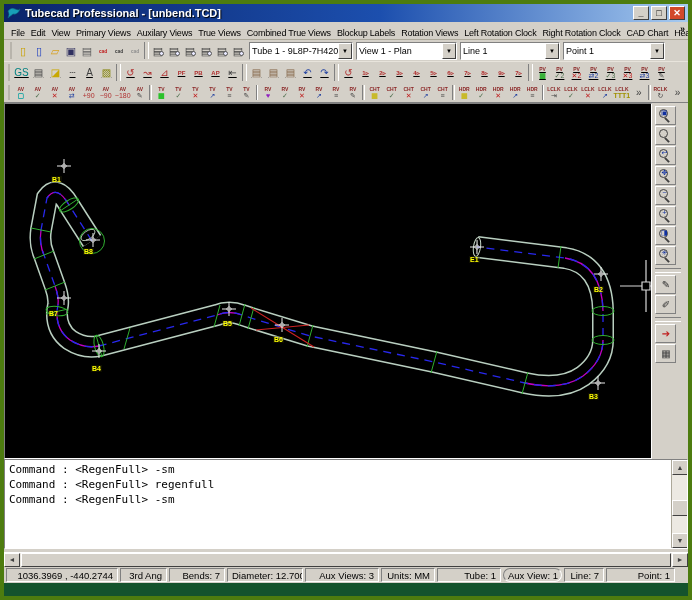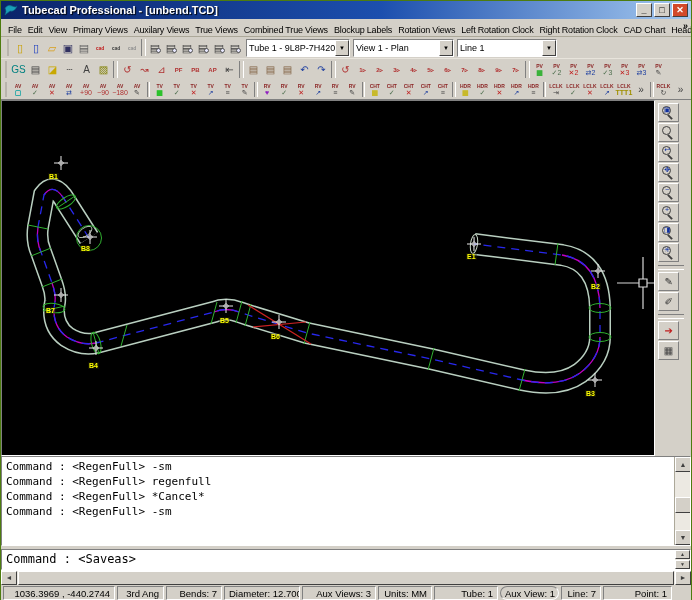--- a/index.html
+++ b/index.html
@@ -1,19 +1,19 @@
 <!DOCTYPE html>
 <html><head>
 <meta charset="utf-8">
 <style>
   * { margin:0; padding:0; box-sizing:border-box; }
   html,body { width:692px; height:600px; overflow:hidden; background:#d4d0c8;
     font-family:"Liberation Sans", sans-serif; }
   #app { position:relative; width:692px; height:600px; background:#14532d;
-    border:1px solid #4d7c0f; }
+    border:4px solid #4d7c0f; }
 
   
   #titlebar { height:18px; display:flex; align-items:center; padding:0 3px;
     background:linear-gradient(90deg,#0a246a 0%,#1c4fae 55%,#a6caf0 100%); }
   #titlebar .logo { width:14px; height:12px; margin-right:4px; position:relative; }
   #titlebar .logo svg { display:block; }
   #titlebar .title { color:#fff; font-weight:bold; font-size:11px; white-space:nowrap;
     text-shadow:1px 1px 1px #000; flex:1; overflow:hidden; }
   #winbtns { display:flex; gap:2px; }
   .wbtn { width:16px; height:14px; background:#d4d0c8; border:1px solid;
@@ -24,21 +24,21 @@
   
   #menubar { height:18px; background:#d4d0c8; border-bottom:1px solid #aca899;
     display:flex; align-items:center; padding:0 4px; position:relative;
     white-space:nowrap; overflow:hidden; }
   .menu-item { font-size:9px; padding:2px 3px; color:#000; letter-spacing:-0.2px; }
   #menu-overflow { position:absolute; right:3px; top:2px; font-size:9px; font-weight:bold; }
 
   
   .toolbar { display:flex; align-items:center; background:#d4d0c8; }
   #toolbar1 { height:22px; padding:1px 4px; border-bottom:1px solid #e8e4dc; }
-  #toolbar2 { height:21px; padding:1px 2px; }
+  #toolbar2 { height:21px; padding:1px 2px;text-decoration:underline; }
   #toolbar3 { height:20px; padding:1px 2px; border-bottom:1px solid #808080; }
   .tsep { width:5px; align-self:stretch; margin:1px 1px; border-left:1px solid #808080;
     border-right:1px solid #fff; }
   .grip { width:3px; align-self:stretch; margin:1px 2px; border-left:2px solid #b8b4ac; }
   .tbtn { width:17px; height:18px; display:flex; flex-direction:column; align-items:center;
     justify-content:center; border:1px solid transparent; flex:none; }
   .tbtn .it { font-size:5px; font-weight:bold; line-height:6px; }
   .tbtn .ib { font-size:7px; line-height:8px; }
   .tbtn .ic { font-size:10px; line-height:12px; }
   .t1btn { width:16px; height:18px; }
@@ -194,20 +194,24 @@
         <div class="combo" style="width: 104px;">
           <span class="cval">Tube 1 - 9L8P-7H420-BD</span>
           <span class="carw">▼</span>
         </div>
         <div class="combo" style="width: 101px;">
           <span class="cval">View 1 - Plan</span>
           <span class="carw">▼</span>
         </div>
         <div class="combo" style="width: 100px;">
           <span class="cval">Line 1</span>
+          <span class="carw">▼</span>
+        </div>
+        <div class="combo" style="width: 102px;">
+          <span class="cval">Point 1</span>
           <span class="carw">▼</span>
         </div>
       </span>
   </div>
 
   <div id="toolbar2" class="toolbar">
       <span class="grip"></span>
       <span class="tbtn">
         <span class="ic" style="color: rgb(0, 128, 128);">GS</span>
       </span>
@@ -611,37 +615,30 @@
         <div class="ssep"></div>
         <span class="sbtn">✎</span>
         <span class="sbtn">✐</span>
         <div class="ssep"></div>
         <span class="sbtn" style="color: rgb(192, 32, 32);">➔</span>
         <span class="sbtn" style="color: rgb(64, 64, 64);">▦</span>
       </div>
   </div>
 
   <div id="console">
-    <div id="console-lines"><div>Command : &lt;RegenFull&gt; -sm</div><div>Command : &lt;RegenFull&gt; regenfull</div><div>Command : &lt;RegenFull&gt; *Cancel*</div><div>Command : &lt;RegenFull&gt; -sm</div></div>
+    <div id="console-lines"><div>Command : &lt;RegenFull&gt; -sm</div><div>Command : &lt;RegenFull&gt; regenfull</div><div>Command : &lt;RegenFull&gt; -sm</div></div>
     <div id="console-vscroll">
       <div class="sarrow" style="top:0;">▲</div>
       <div id="console-thumb" style="bottom:32px;"></div>
       <div class="sarrow" style="bottom:0;">▼</div>
     </div>
   </div>
 
   <div id="splitter"></div>
 
-  <div id="cmdline">
-    <input id="cmd-input" type="text" value="Command : &lt;Saveas&gt;" style="">
-    <div id="cmd-spin">
-      <div class="sarrow" style="top:0;">▲</div>
-      <div class="sarrow" style="bottom:0;">▼</div>
-    </div>
-  </div>
 
   <div id="hscroll">
     <div class="harrow" style="left:0;">◄</div>
     <div id="h-thumb"></div>
     <div class="harrow" style="right:0;">►</div>
   </div>
 
   <div id="statusbar">
       <span class="scell" style="width: 112px;">1036.3969 , -440.2744</span>
       <span class="scell" style="width: 47px;">3rd Ang</span>

